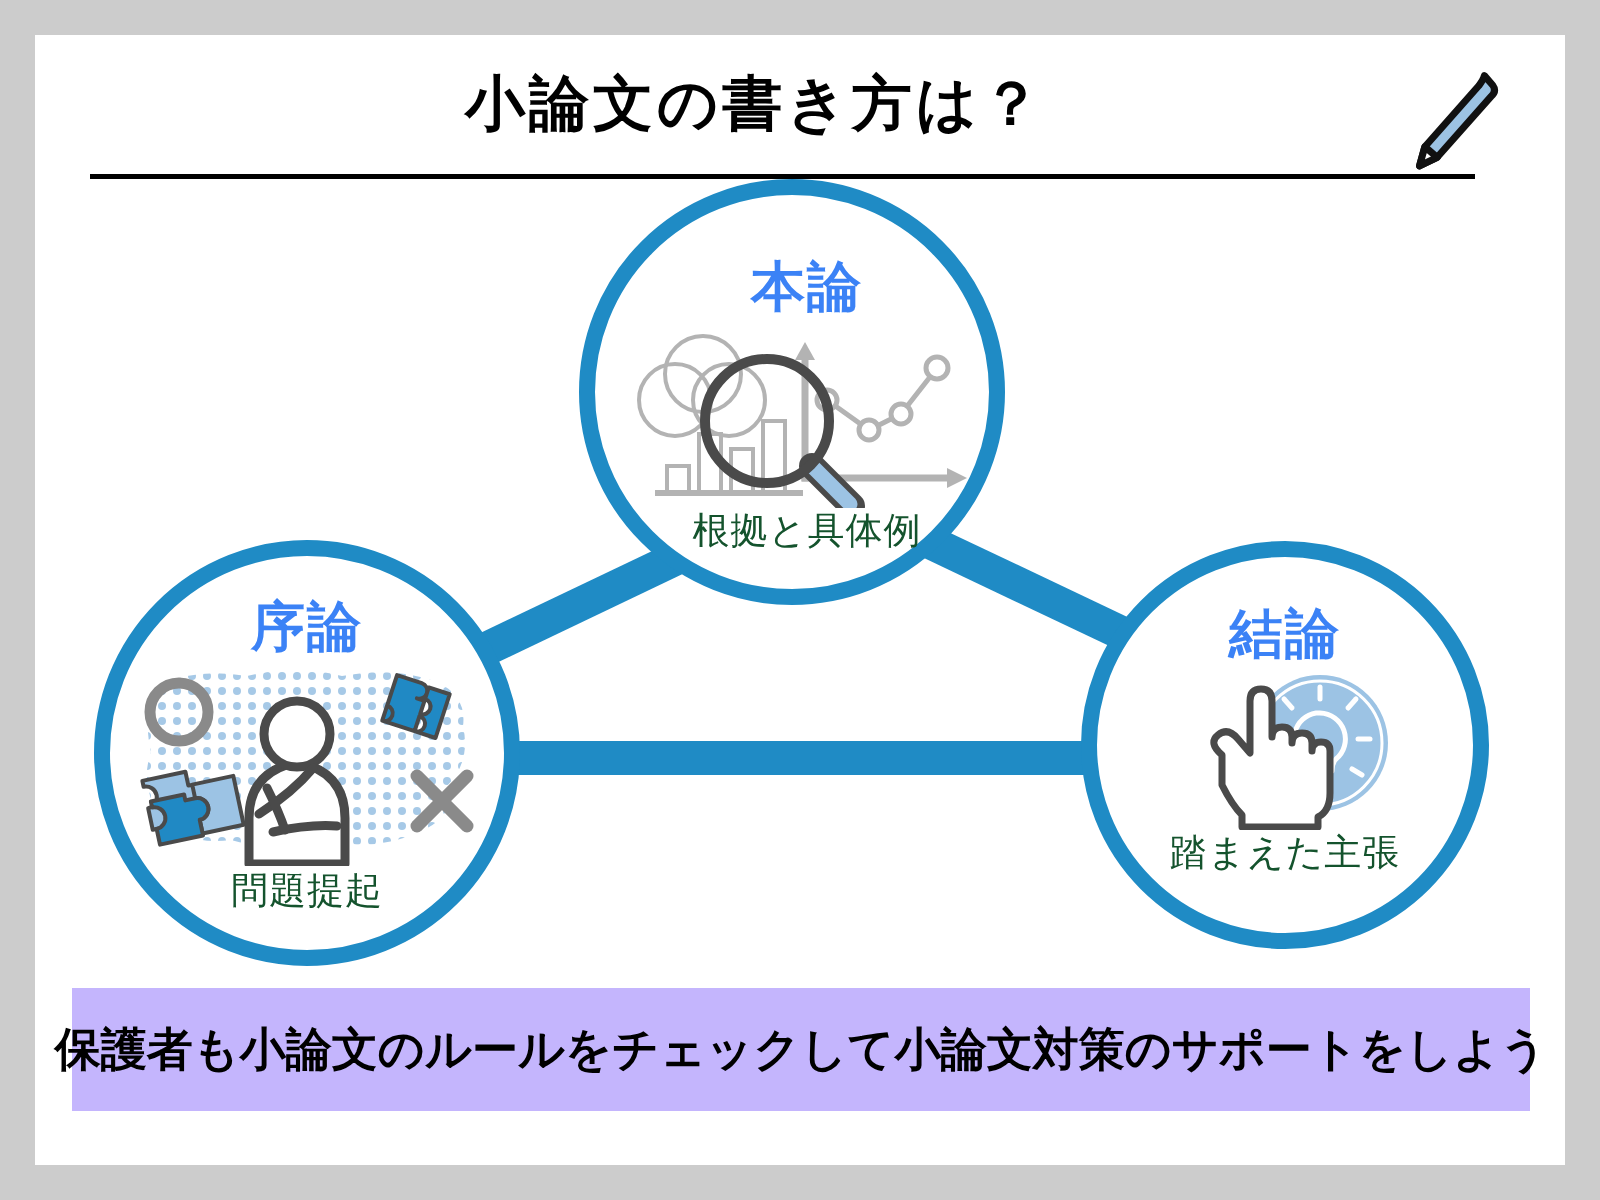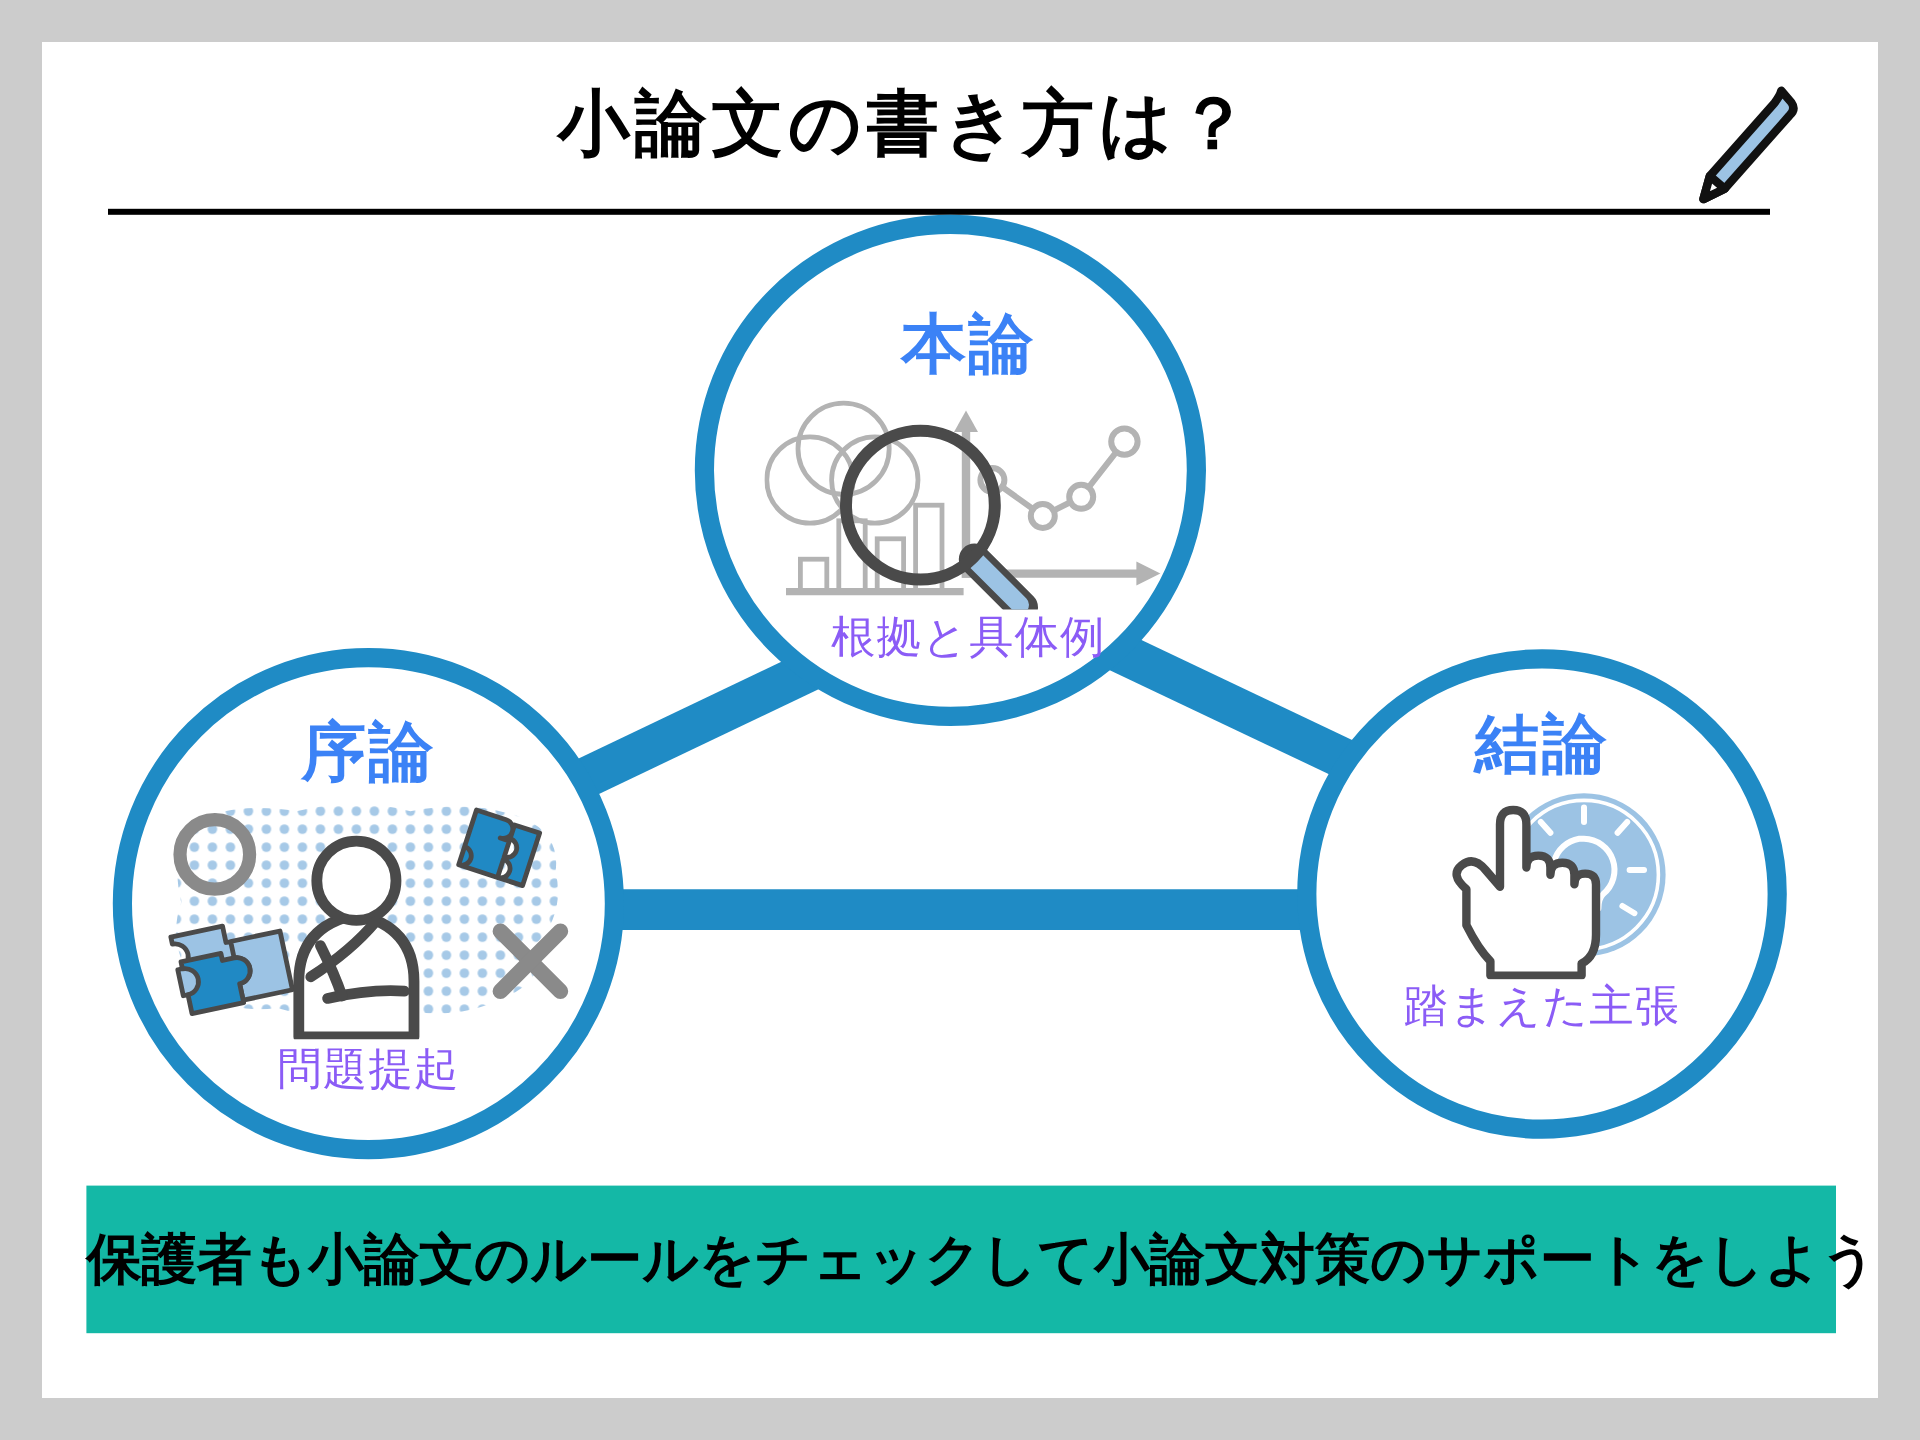--- a/index.html
+++ b/index.html
@@ -86,21 +86,21 @@
     font-size: 54px;
     font-weight: bold;
     color: #3b82f6;
     line-height: 1;
     letter-spacing: 2px;
     white-space: nowrap;
   }
   .node-caption {
     font-size: 37px;
     font-weight: normal;
-    color: #8b5cf6;
+    color: #14532d;
     line-height: 1.15;
     letter-spacing: 1px;
     white-space: nowrap;
   }
 
   
   #node-main {
     left: 522px;
     top: 185px;
     width: 500px;
@@ -126,38 +126,39 @@
     margin: 2px auto 0 auto;
   }
   #node-intro .node-caption { margin-top: 4px; }
 
   
   #node-conc {
     left: 1010px;
     top: 540px;
     width: 480px;
   }
-  #node-conc .node-heading { margin-top: 18px; }
+  #node-conc .node-heading { margin-top: 32px; }
   #node-conc .node-icon {
     width: 250px;
     height: 165px;
     margin: 4px auto 0 auto;
   }
   #node-conc .node-caption { margin-top: 2px; }
 
   
   #banner {
     position: absolute;
     left: 37px;
     top: 953px;
     width: 1458px;
     height: 123px;
-    background: #14b8a6;
+    background: #c4b5fd;
     display: flex;
     align-items: center;
+    justify-content: center;
   }
   #banner-text {
     font-size: 46px;
     font-weight: bold;
     color: #000000;
     letter-spacing: 0px;
     white-space: nowrap;
     font-family: "DejaVu Sans", "Liberation Sans", sans-serif;
   }
 </style>

